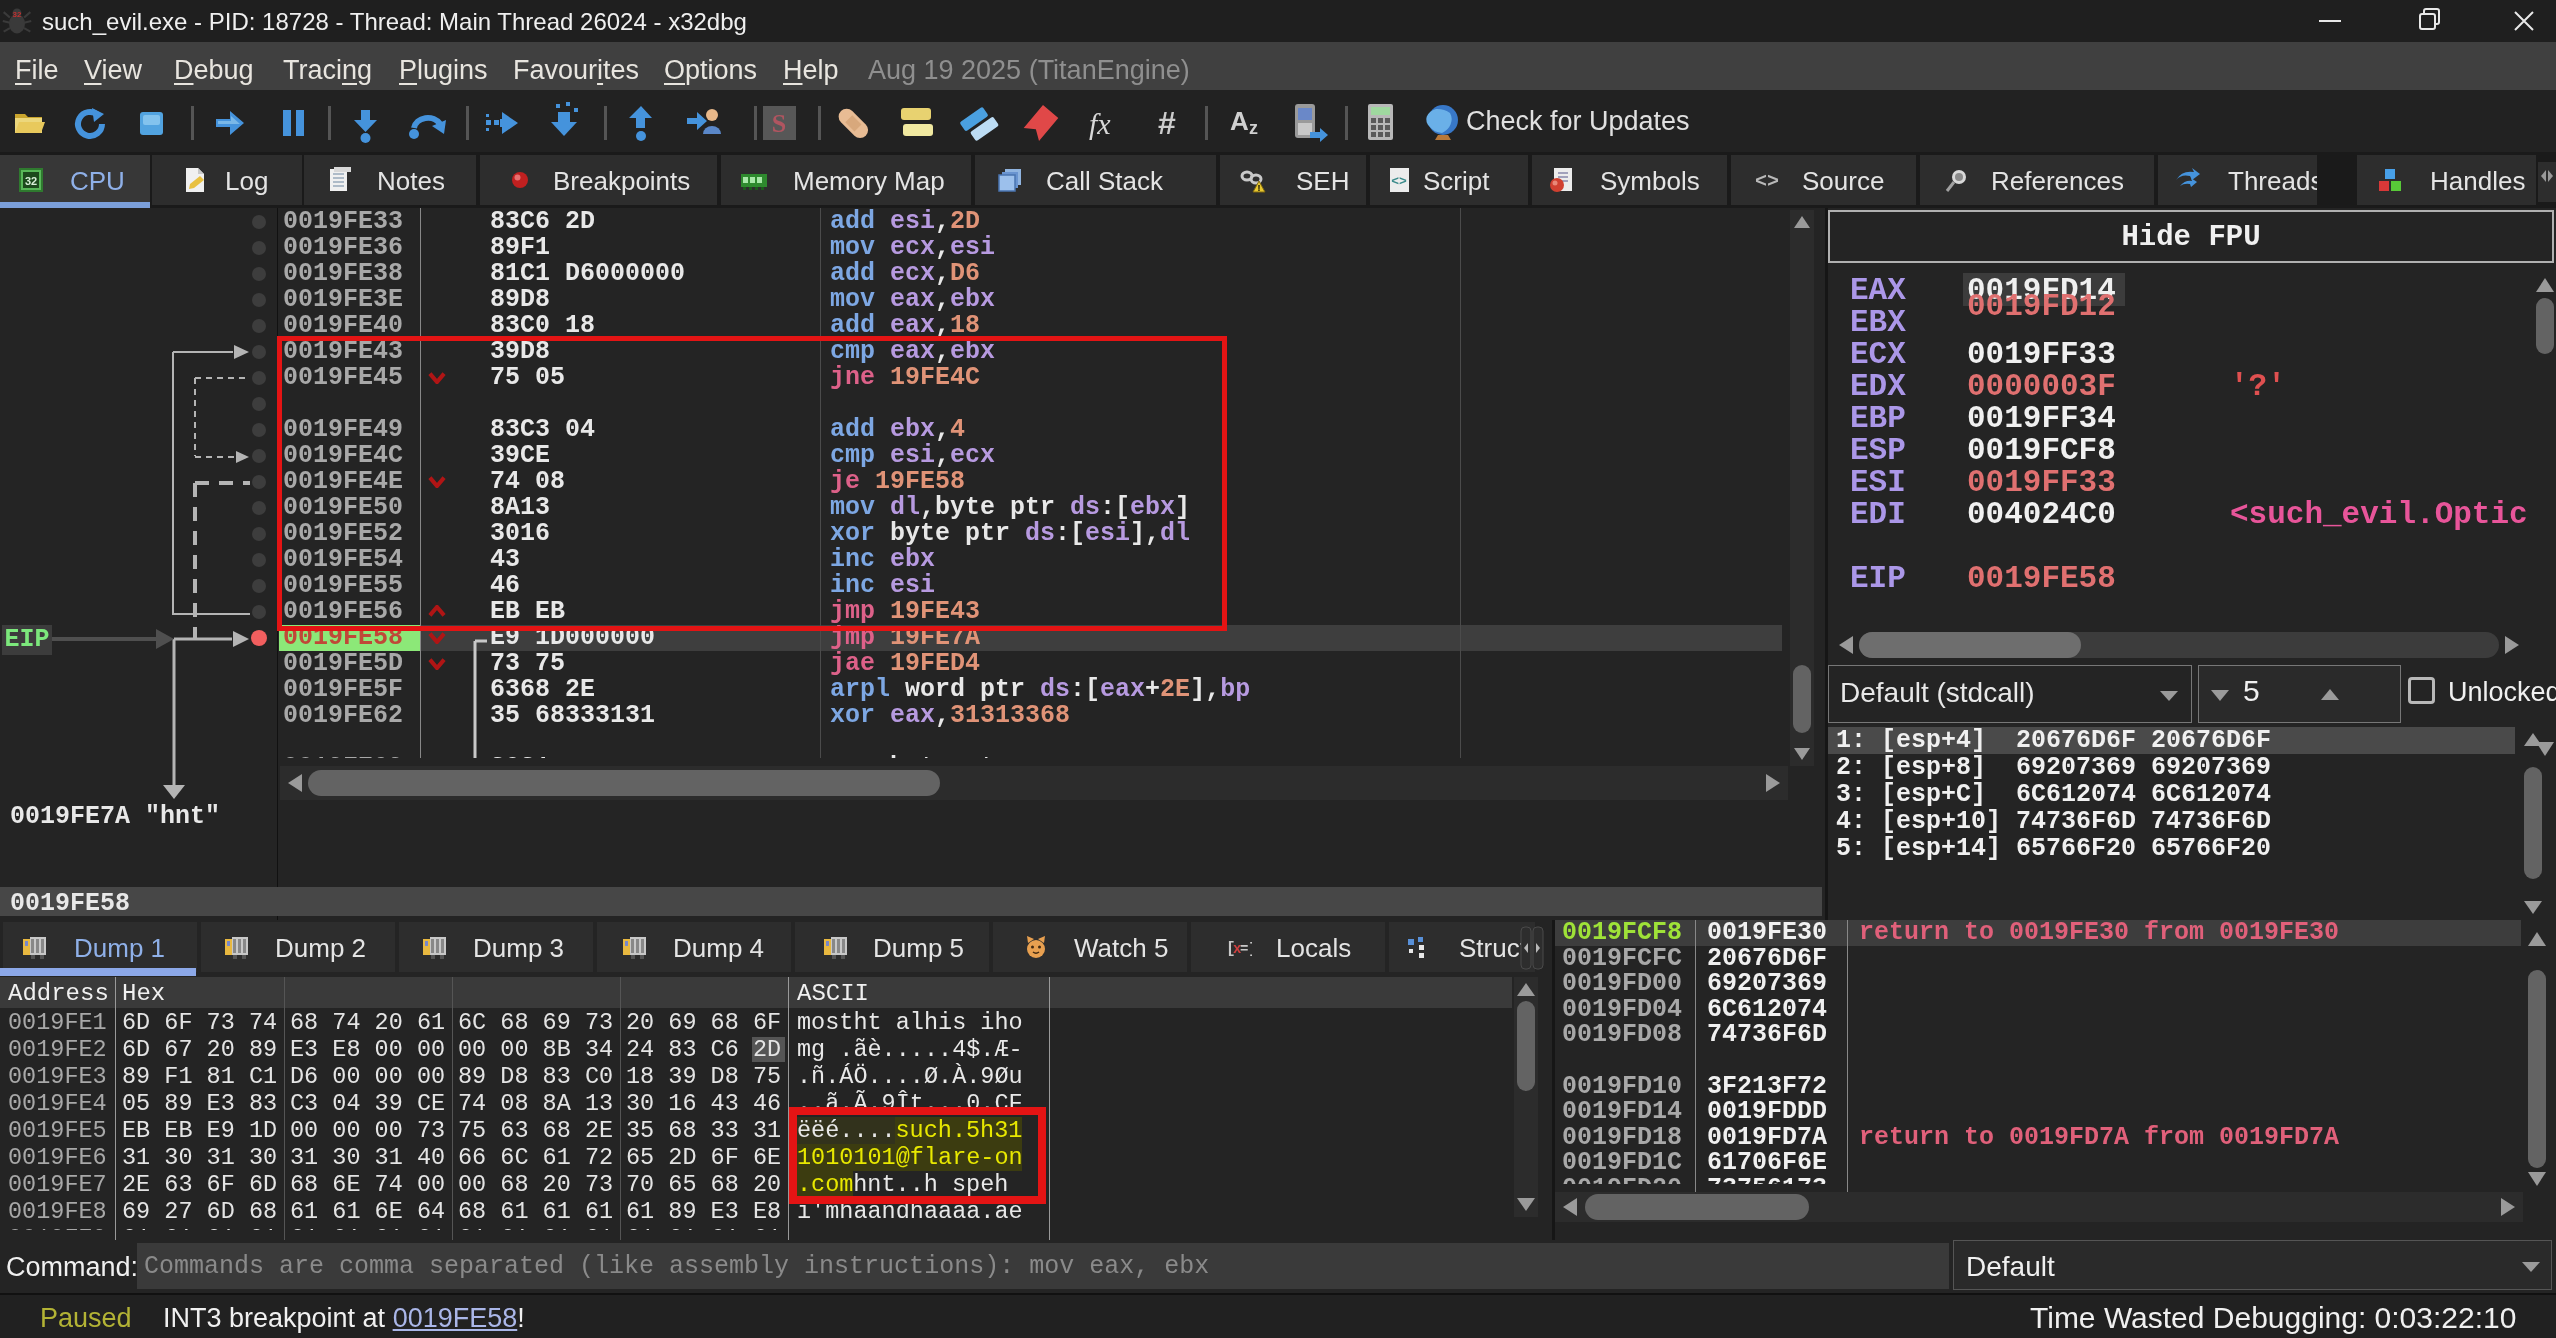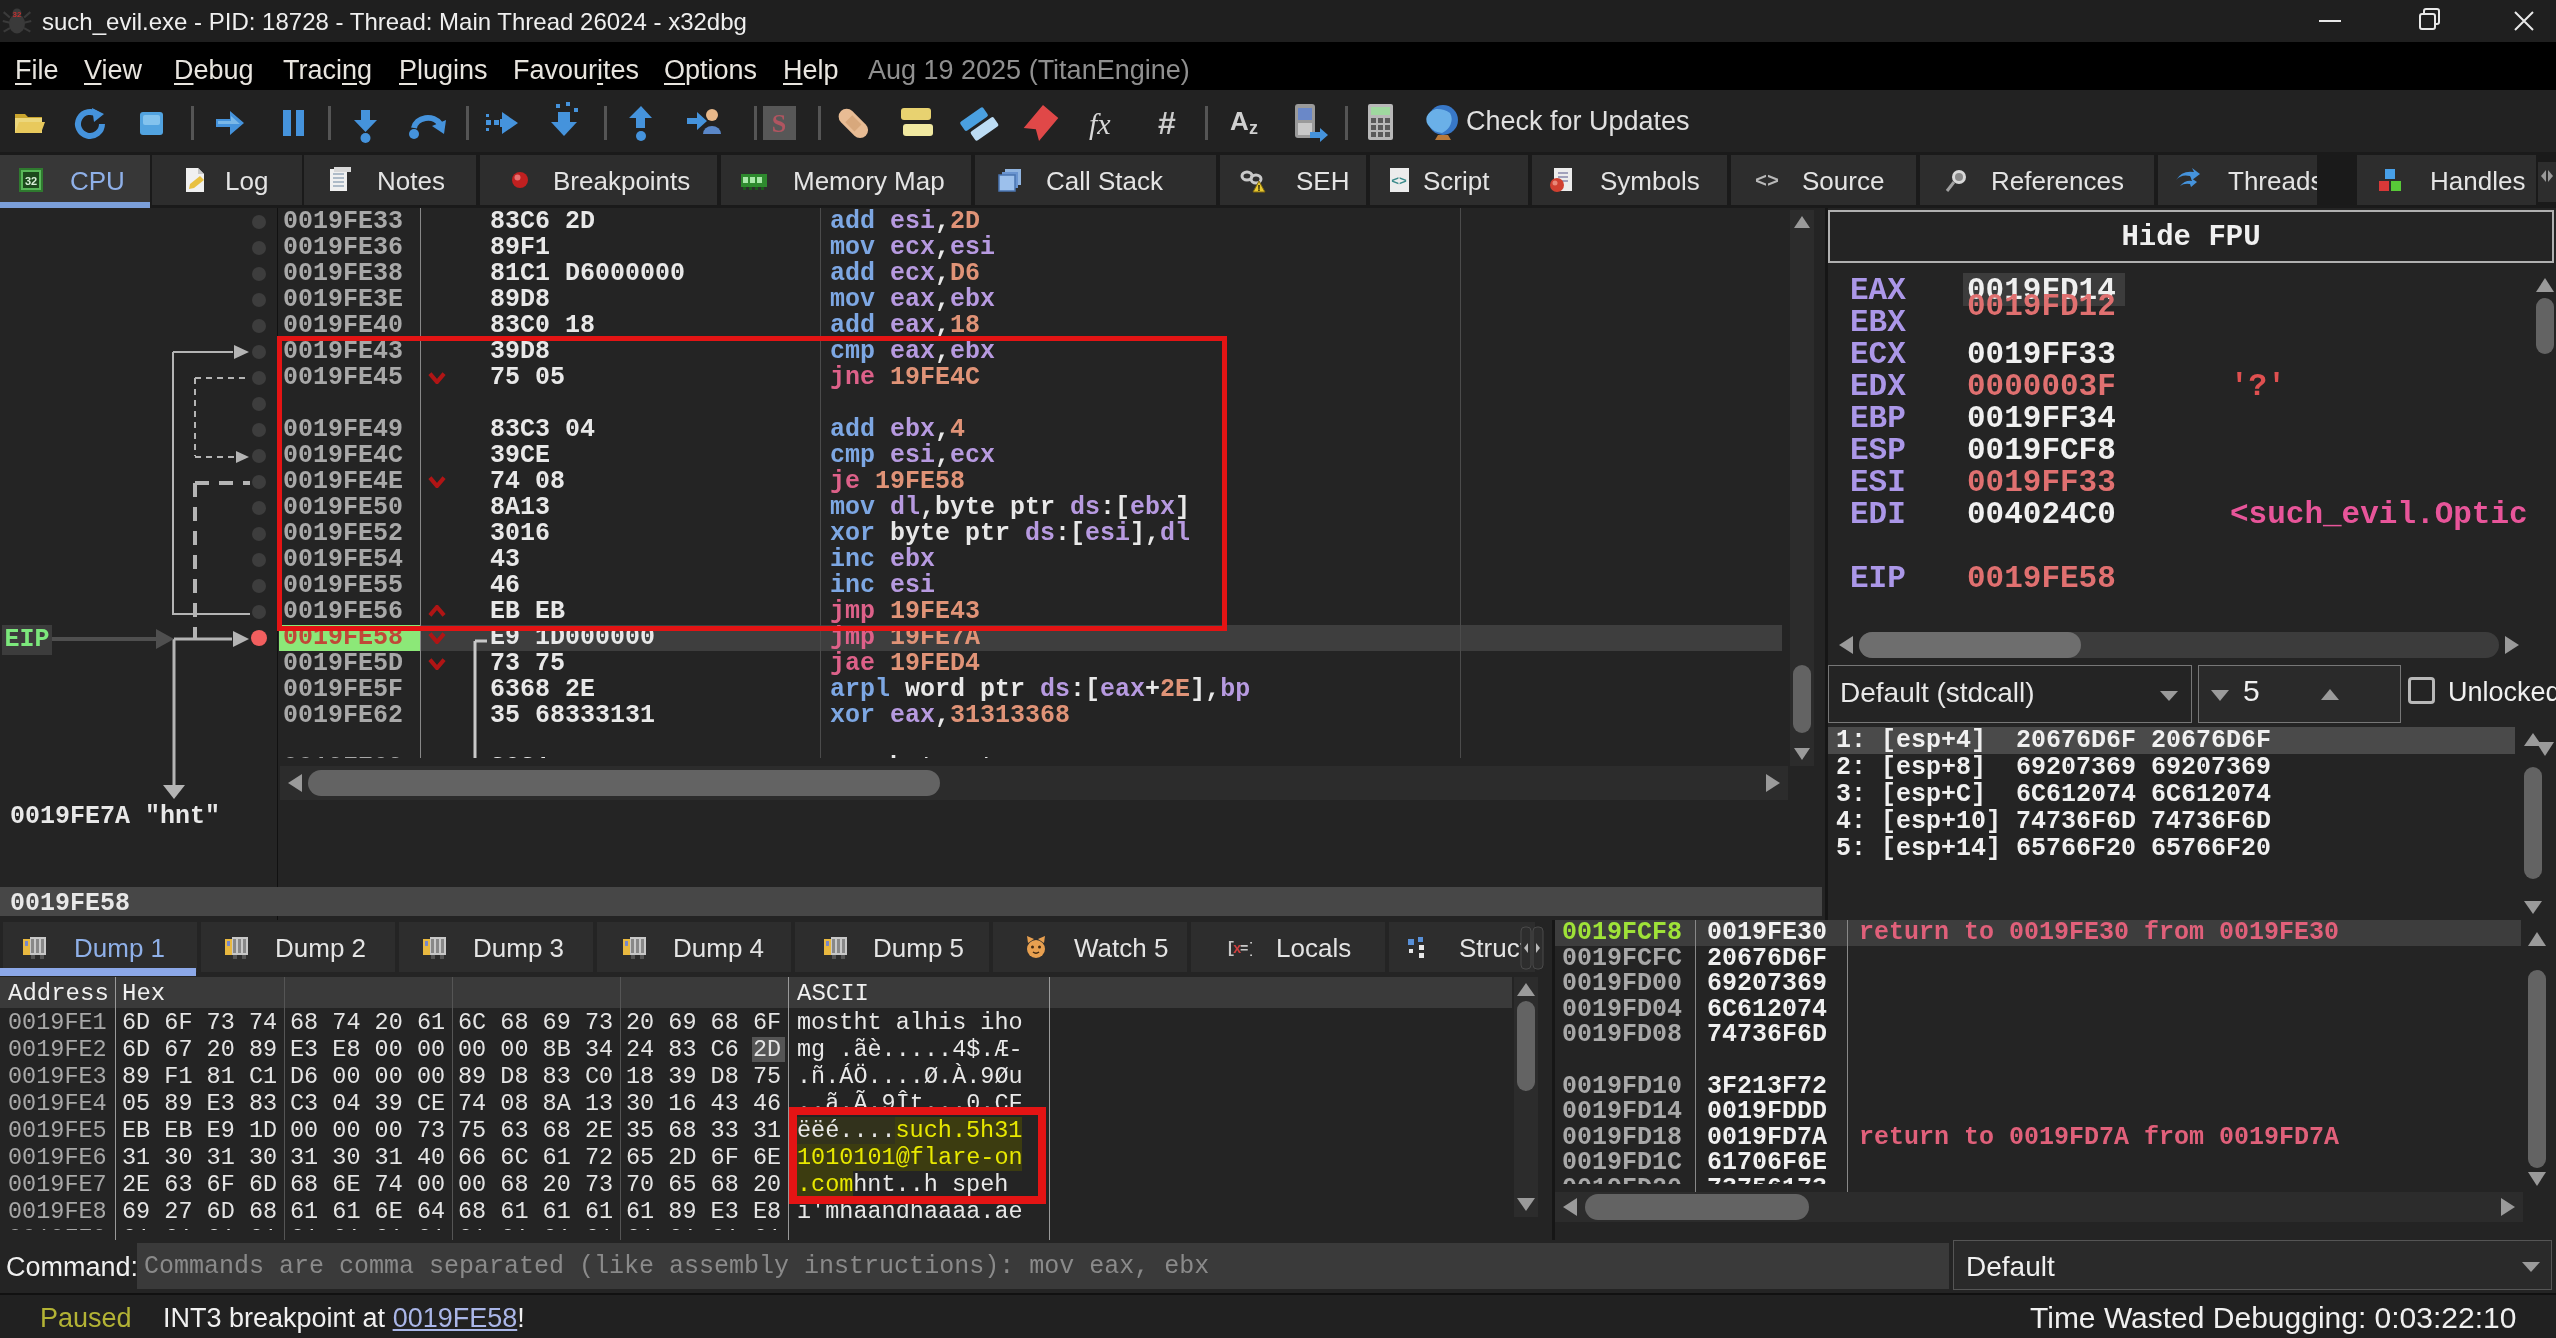--- a/index.html
+++ b/index.html
@@ -5,21 +5,21 @@
 html,body{width:2556px;height:1338px;background:#242424;overflow:hidden;position:relative;
  font-family:"Liberation Sans",sans-serif;}
 .abs{position:absolute}
 .mono{font-family:"Liberation Mono",monospace;font-weight:bold;white-space:pre}
 .mn{font-family:"Liberation Mono",monospace;font-weight:normal;white-space:pre}
 
 .mb{color:#7da7e3}.mj{color:#dd6189}.rg{color:#b79ae0}.nm{color:#e09377}
 .wt{color:#e8e8e8}
 
 #title{left:0;top:0;width:2556px;height:42px;background:#1f1f1f}
-#menu{left:0;top:42px;width:2556px;height:48px;background:#000000}
+#menu{left:0;top:42px;width:2556px;height:48px;background:#404040}
 #toolbar{left:0;top:90px;width:2556px;height:62px;background:#222222}
 #tabbar{left:0;top:152px;width:2556px;height:56px;background:#1a1a1a}
 .menuitem{position:absolute;top:13px;color:#e8e5df;font-size:27px}
 .menuitem u{text-decoration-thickness:2px;text-underline-offset:4px}
 .tab{position:absolute;top:3px;height:50px;overflow:hidden;background:#2d2d2d;color:#e4e4e4;font-size:26px}
 .tab .lb{position:absolute;top:11px}
 .tabsel{background:#373737}
 .tick{position:absolute;width:18px;height:13px}
 
 #disasm{left:0;top:208px;width:1822px;height:712px;background:#242424;overflow:hidden}

